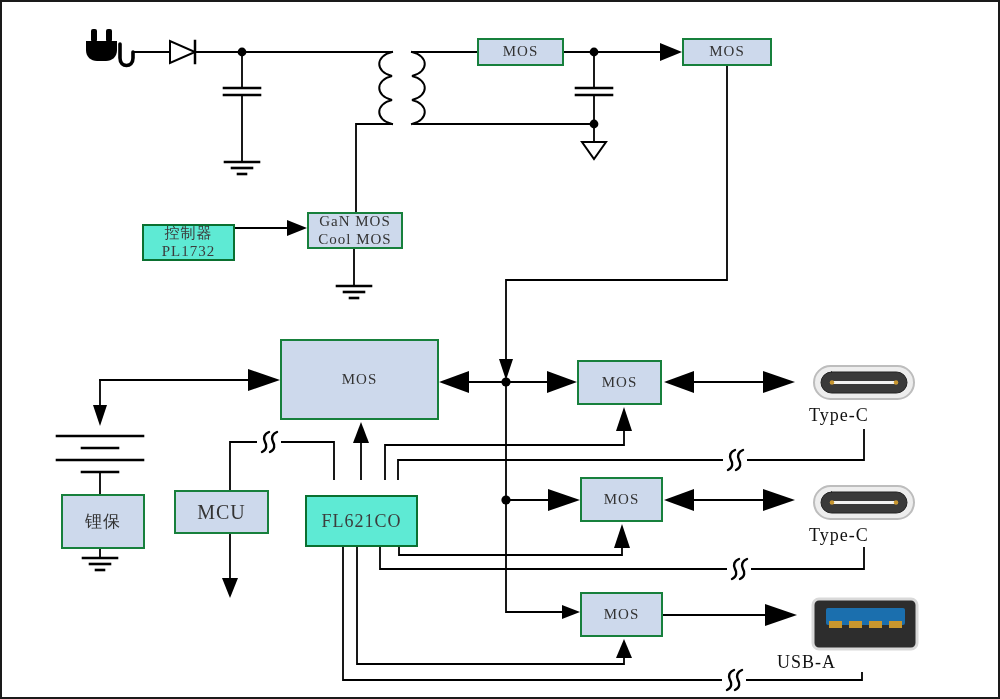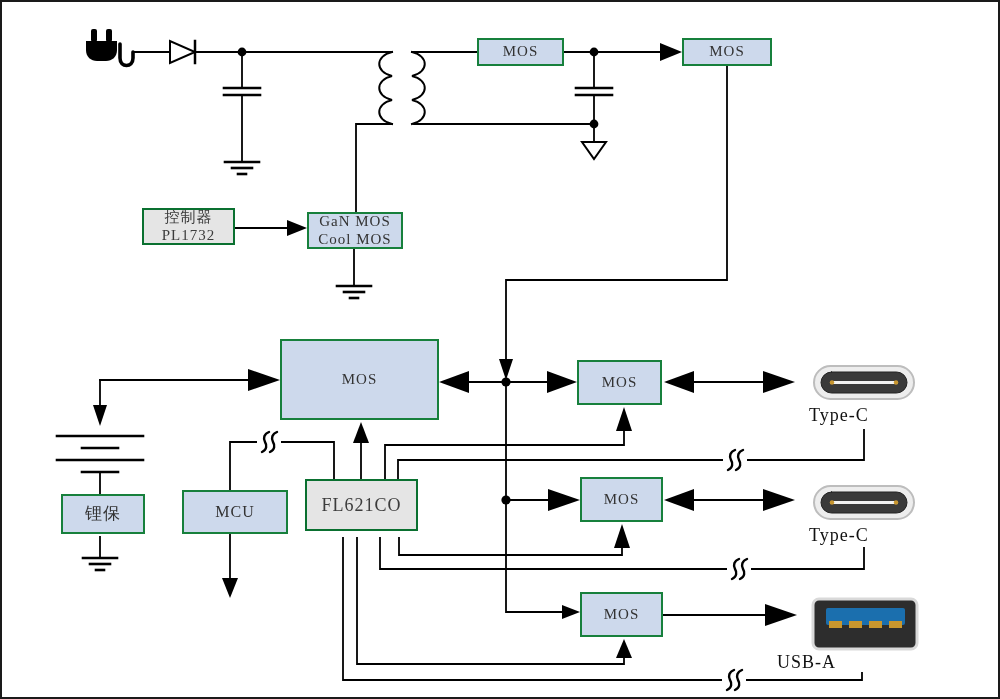--- a/index.html
+++ b/index.html
@@ -8,21 +8,21 @@
     border:2px solid #1a1a1a;box-sizing:border-box;overflow:hidden;
     font-family:"Liberation Serif","DejaVu Serif",serif;
   }
   #wires{position:absolute;left:0;top:0;}
   .box{
     position:absolute;display:flex;flex-direction:column;align-items:center;justify-content:center;
     box-sizing:border-box;text-align:center;line-height:1.15;color:#333;
     letter-spacing:1px;
   }
   .blue{background:#cdd9ec;border:2px solid #17803c;}
-  .green{background:#e5e5e5;border:2px solid #0a7030;color:#3c3c3c;}
+  .green{background:#5eead4;border:2px solid #0a7030;color:#3c3c3c;margin-top:16px;}
   .mos{font-size:15px;}
   .two-line{font-size:15px;letter-spacing:1px;}
   .cjk{font-size:17px;}
   .port-label{
     position:absolute;width:110px;text-align:left;font-size:18px;color:#111;
     letter-spacing:1px;
   }
 </style>
 </head>
 <body>
@@ -188,23 +188,23 @@
     <span>PL1732</span>
   </div>
 
   <div class="box blue two-line" style="left:305px;top:210px;width:96px;height:37px">
     <span>GaN MOS</span>
     <span>Cool MOS</span>
   </div>
 
   <div class="box blue mos" style="left:278px;top:337px;width:159px;height:81px">MOS</div>
 
-  <div class="box blue cjk" style="left:59px;top:492px;width:84px;height:40px">锂保</div>
-
-  <div class="box blue" style="left:180px;top:488px;width:106px;height:44px;font-size:16px">MCU</div>
+  <div class="box blue cjk" style="left:59px;top:492px;width:84px;height:55px">锂保</div>
+
+  <div class="box blue" style="left:172px;top:488px;width:95px;height:44px;font-size:20px">MCU</div>
 
   <div class="box green" style="left:303px;top:477px;width:113px;height:52px;font-size:18px">FL621CO</div>
 
 
   <div class="box blue mos" style="left:575px;top:358px;width:85px;height:45px">MOS</div>
 
   <div class="box blue mos" style="left:578px;top:475px;width:83px;height:45px">MOS</div>
 
   <div class="box blue mos" style="left:578px;top:590px;width:83px;height:45px">MOS</div>
 

